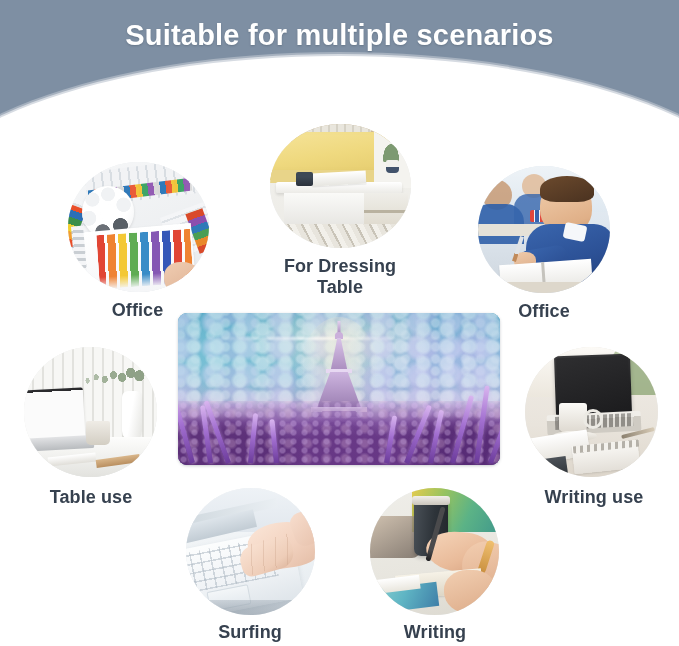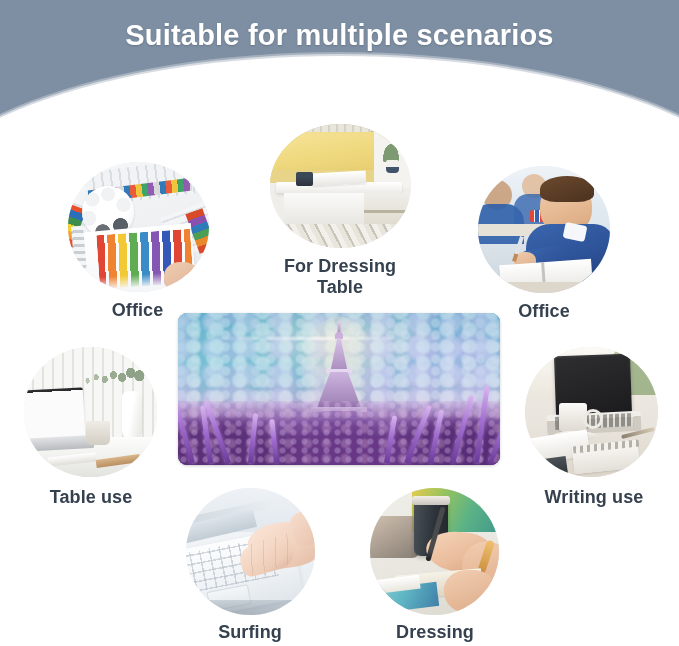--- a/index.html
+++ b/index.html
@@ -409,21 +409,21 @@
          background:linear-gradient(180deg,#4a4a4c 0 80%,#1e1e20 100%);"></div>
     <div class="b" style="left:26px;top:84px;width:86px;height:24px;transform:rotate(-5deg);
          background:linear-gradient(180deg,#f6f2e7,#ddd6c6);box-shadow:0 1px 2px rgba(0,0,0,.12);"></div>
     <div class="b" style="left:74px;top:82px;width:52px;height:44px;border-radius:44% 44% 50% 50%;
          background:linear-gradient(160deg,#f2cfb2,#dba986);"></div>
     <div class="b" style="left:-2px;top:98px;width:70px;height:24px;transform:rotate(-7deg);
          background:linear-gradient(120deg,#8fd3d2 0%,#5fb5c4 50%,#3f7fa8 100%);"></div>
     <div class="b" style="left:-6px;top:90px;width:56px;height:14px;transform:rotate(-7deg);
          background:linear-gradient(180deg,#ffffff,#e8e5dc);"></div>
   </div>
-  <div class="label" style="left:355px;top:622px;width:160px;">Dressing</div>
+  <div class="label" style="left:355px;top:622px;width:160px;">Writing</div>
 
   <div class="mousepad">
     <div class="mp-layer mp-sky"></div>
     <div class="mp-layer mp-bokeh"></div>
     <div class="mp-layer mp-streak" style="position:absolute;"></div>
 
     <div class="t-glow"></div>
     <div class="tower">
       <div class="t-part t-spire"></div>
       <div class="t-part t-knob"></div>

